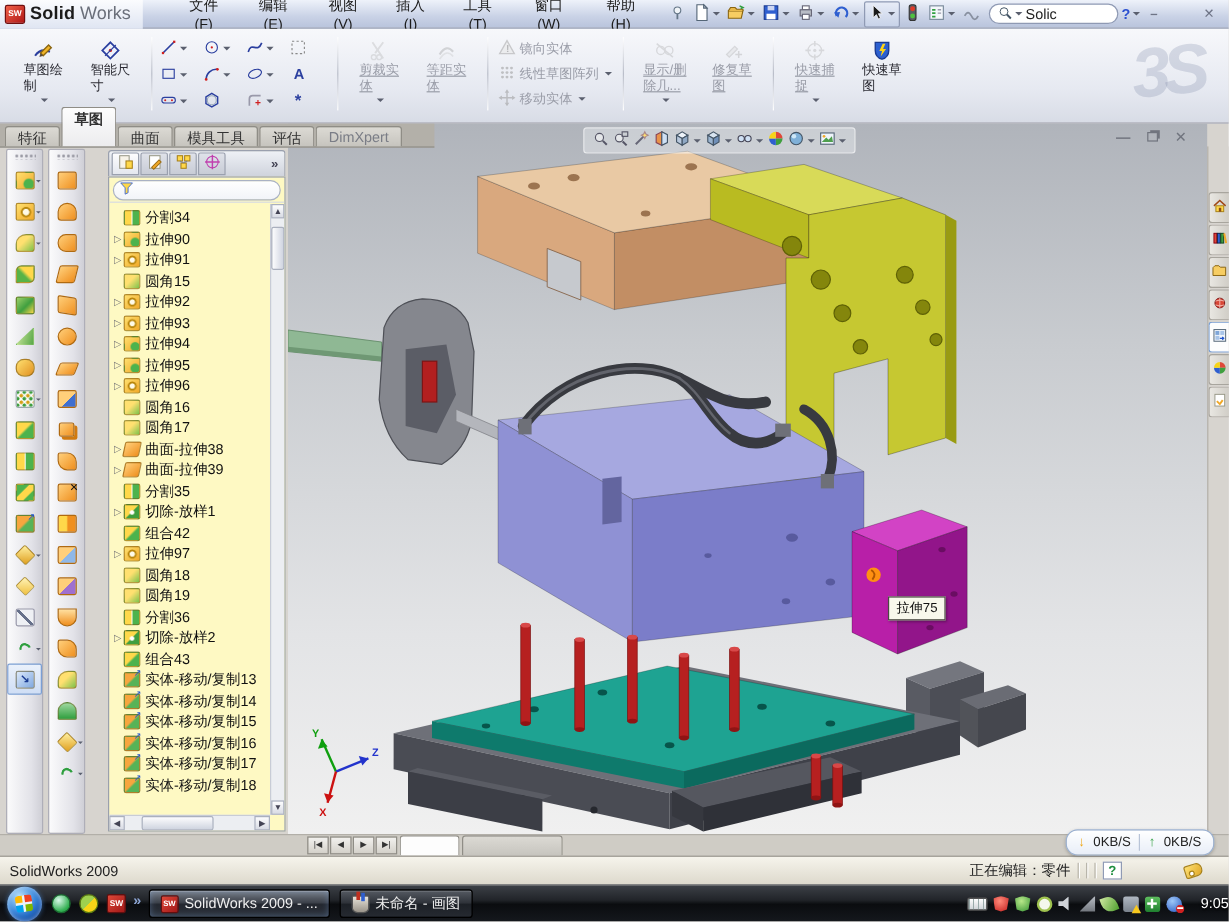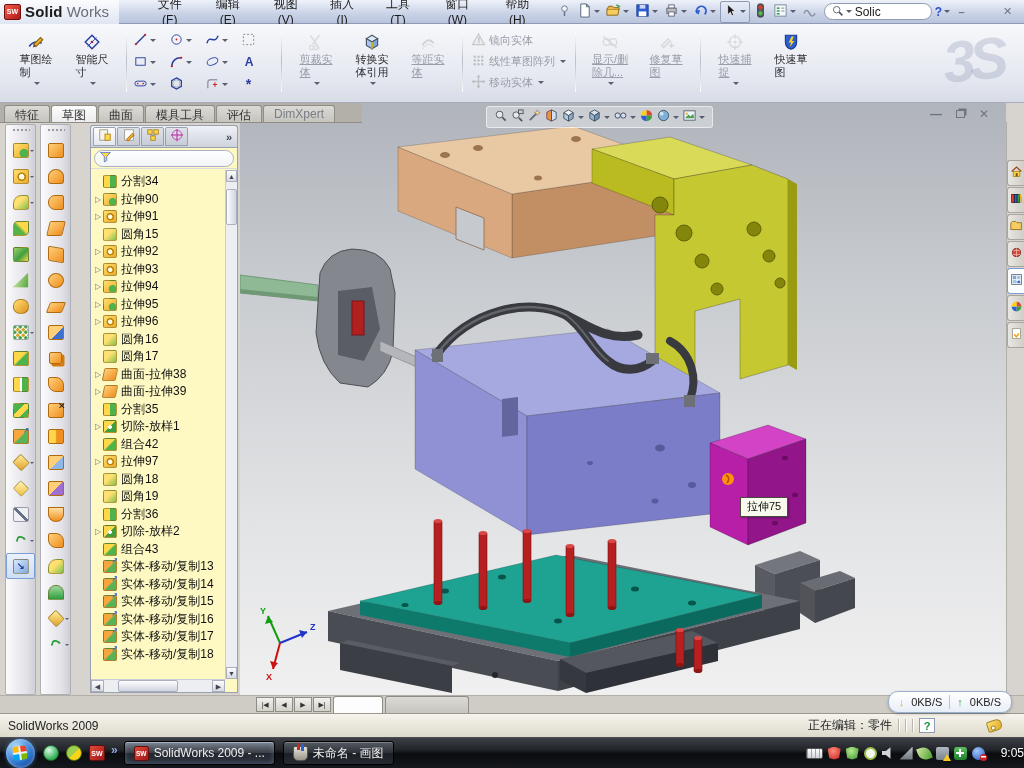--- a/index.html
+++ b/index.html
@@ -52,21 +52,21 @@
   .stk { display:flex; align-items:center; gap:3px; height:18px; padding:0 2px; }
   .stk .rlab { font-size:11px; color:#9a9da8; white-space:nowrap; }
 
   
   #cmdtabs { position:absolute; left:0; top:103px; width:362px; height:20px;
     background:#b3b0a9; display:flex; align-items:flex-end; padding-left:4px; z-index:30;
     border-bottom:1px solid #8f8d86; }
   .ctab { height:17px; padding:1px 10px 0; margin-right:1px; font-size:12px; color:#333;
     background:linear-gradient(#dcdad4,#c6c4be); border:1px solid #8f8d86; border-bottom:none;
     border-radius:3px 3px 0 0; white-space:nowrap; }
-  .ctab.active { background:linear-gradient(#fdfdfd,#ececee); height:17px; font-weight:normal; }
+  .ctab.active { background:linear-gradient(#fdfdfd,#ececee); height:33px; font-weight:bold; }
   .ctab.dim { color:#7a7d86; }
 
   
   #main { position:absolute; left:0; top:103px; width:1024px; height:592px; }
 
   
   #sidebar { position:absolute; left:0; top:19px; width:88px; height:573px; background:#d7d4cf;
     display:flex; gap:4px; padding:2px 0 0 5px; }
   .vtoolbar { width:31px; background:linear-gradient(90deg,#fbfbfc,#e2e2e8 70%,#cfcfd6);
     border:1px solid #aeaeb8; border-radius:2px; display:flex; flex-direction:column;
@@ -486,31 +486,20 @@
         <span class="ric"><svg width="18" height="18" viewBox="0 0 16 16">
               <path d="M3 2 L11 14" fill="none" stroke="#9aa" stroke-width="1.4"></path>
               <path d="M11 2 L5 10" fill="none" stroke="#9aa" stroke-width="1.4"></path>
               <circle cx="4" cy="13" r="1.8" fill="none" stroke="#9aa"></circle>
               <circle cx="8" cy="13" r="1.8" fill="none" stroke="#9aa"></circle>
             </svg></span>
         <span class="rlab">剪裁实
 体</span>
           <span class="dar"></span>
         </div>
-        <div class="rbig">
-        <span class="ric"><svg width="18" height="18" viewBox="0 0 16 16">
-              <path d="M3 5 L8 2 L13 5 L8 8 Z" fill="#dfe9f7" stroke="#456" stroke-width="1"></path>
-              <path d="M3 5 L8 8 V14 L3 11 Z" fill="#a8c4e8" stroke="#456" stroke-width="1"></path>
-              <path d="M13 5 L8 8 V14 L13 11 Z" fill="#7fa6d8" stroke="#456" stroke-width="1"></path>
-              <line x1="8" y1="8" x2="8" y2="14" stroke="#e8c018" stroke-width="1.4"></line>
-            </svg></span>
-        <span class="rlab">转换实
-体引用</span>
-          <span class="dar"></span>
-        </div>
         <div class="rbig dis">
         <span class="ric"><svg width="18" height="18" viewBox="0 0 16 16">
               <path d="M3 11 Q8 3 13 9" fill="none" stroke="#b0843a" stroke-width="1.6"></path>
               <path d="M3 14.5 Q8 6.5 13 12.5" fill="none" stroke="#d8b890" stroke-width="1.2"></path>
             </svg></span>
         <span class="rlab">等距实
 体</span>
         </div>
       </div>
       <div class="rsep"></div>

